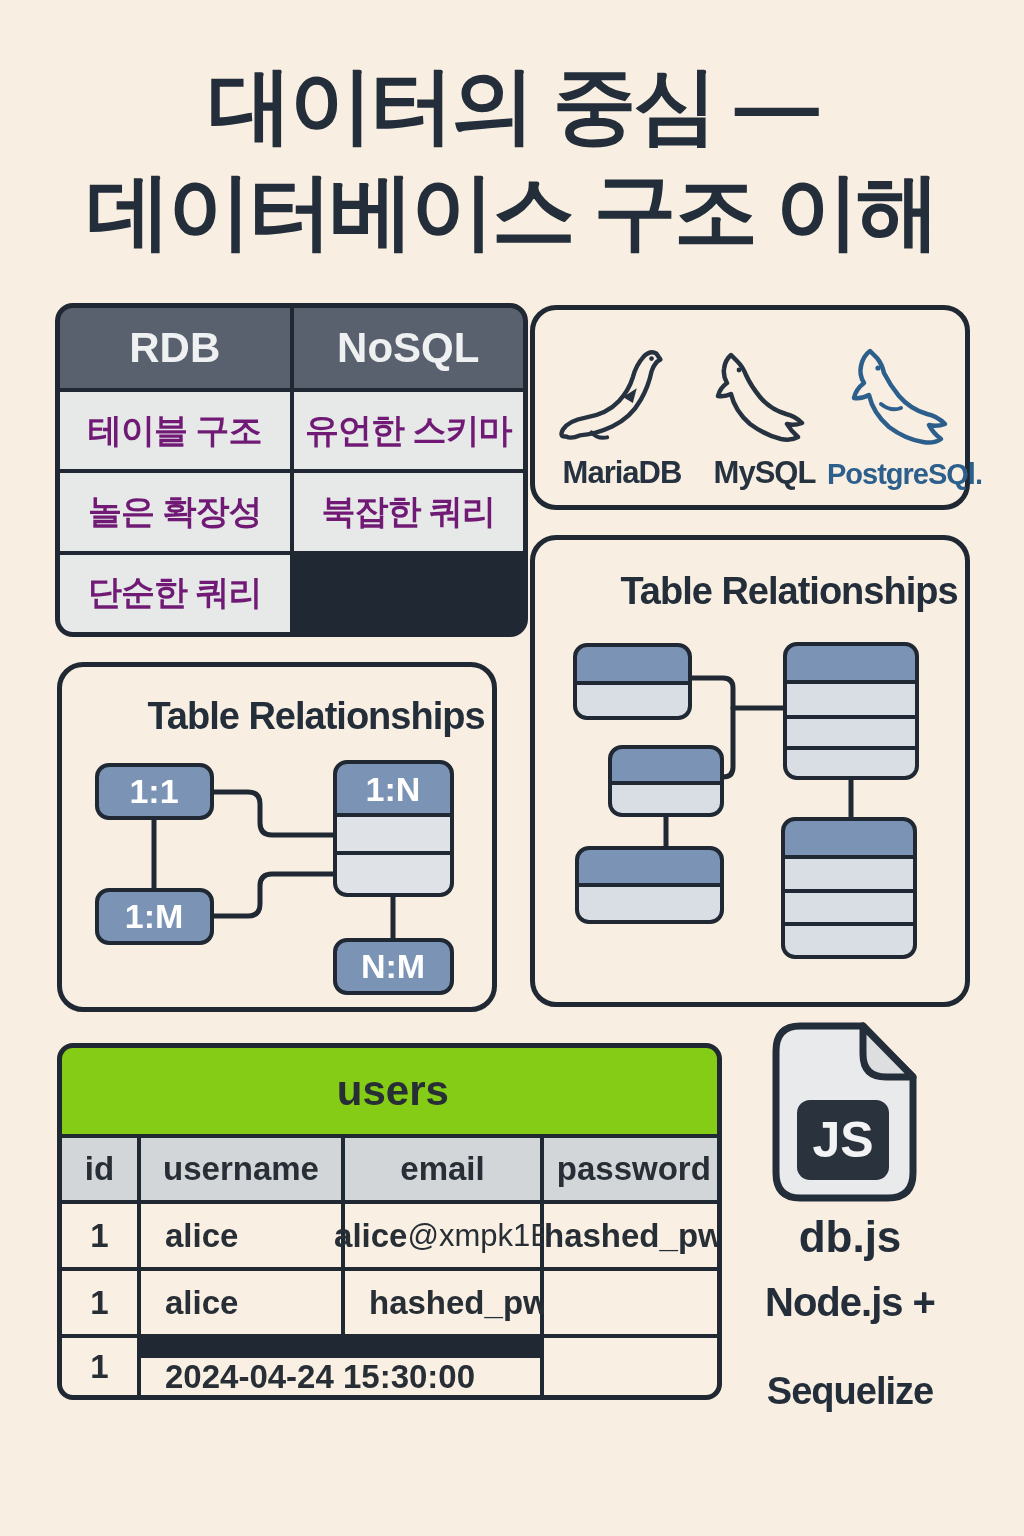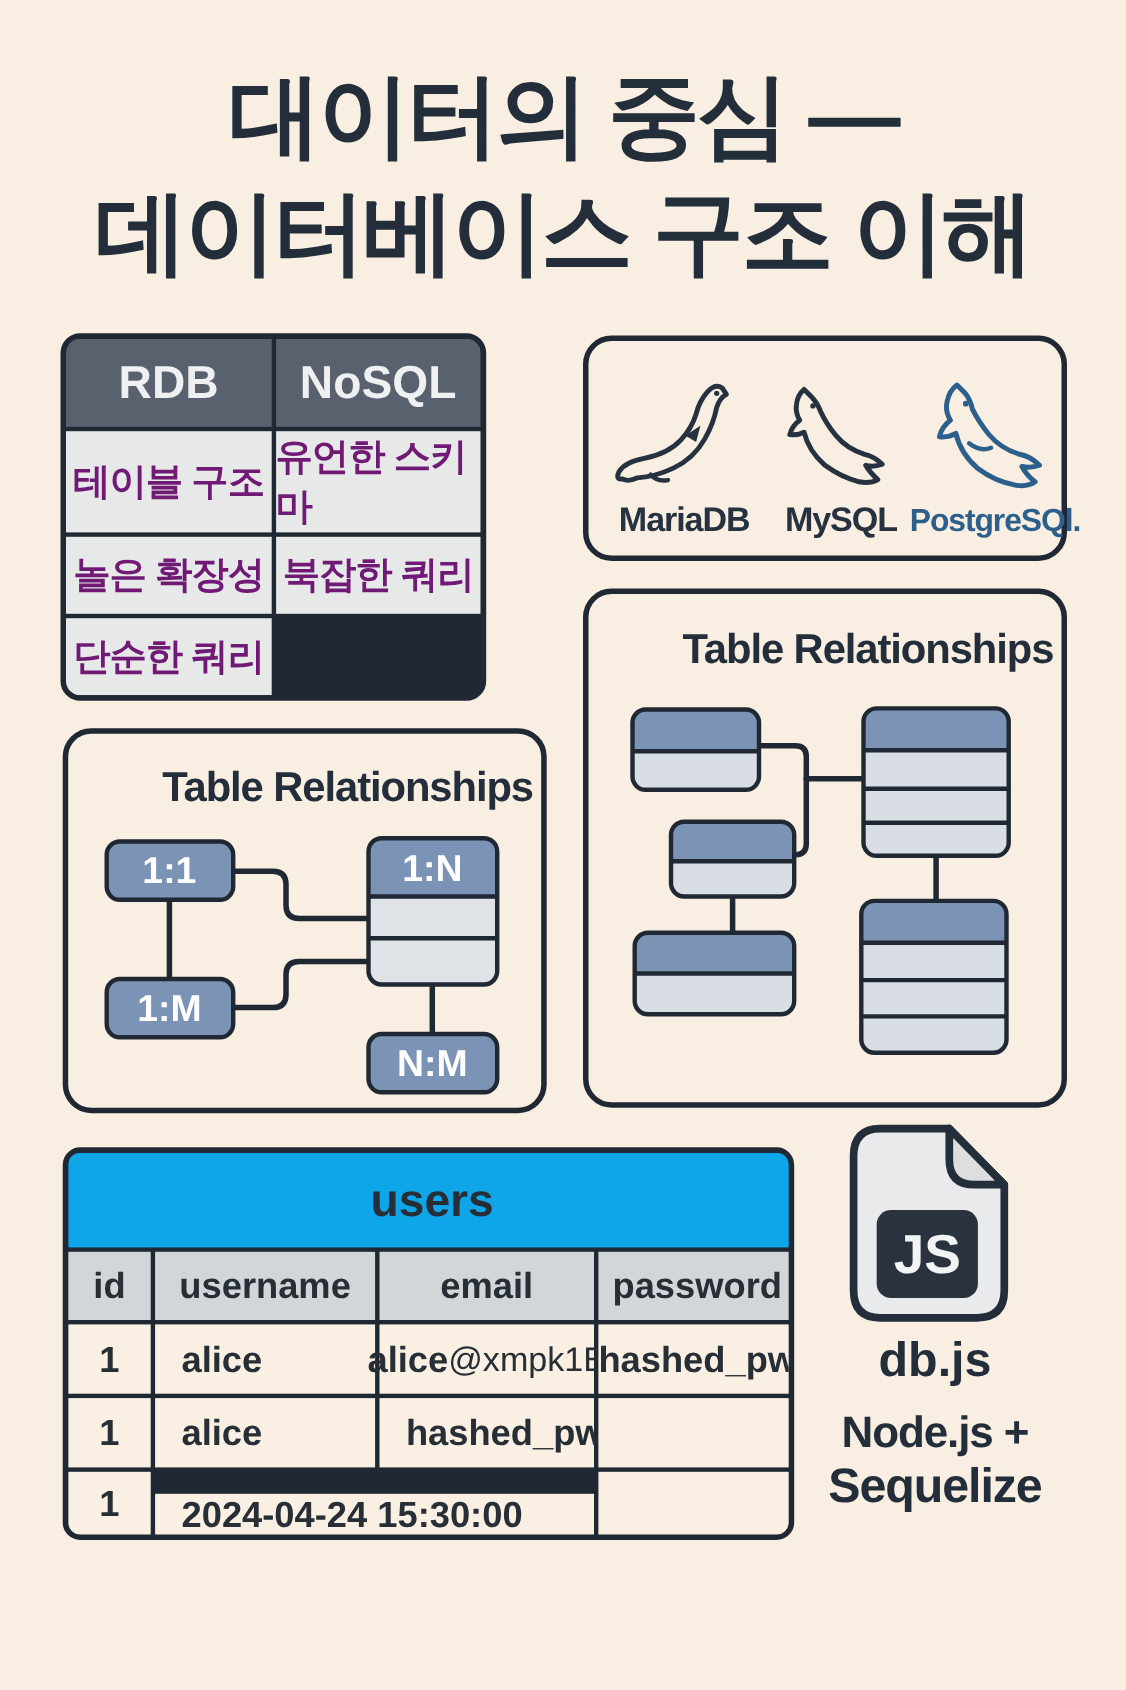--- a/index.html
+++ b/index.html
@@ -7,21 +7,21 @@
     width:1024px;height:1536px;position:relative;overflow:hidden;
     background:#f8efe2;
     font-family:"Liberation Sans", sans-serif;
     color:#232e3a;
   }
   .abs{position:absolute;}
   
   .title{left:0;top:52px;width:1024px;text-align:center;font-weight:bold;
          font-size:84px;line-height:106px;letter-spacing:-3px;color:#232e3a;}
   
-  .cmp{left:55px;top:303px;width:387px;height:334px;box-sizing:border-box;
+  .cmp{left:55px;top:303px;width:473px;height:334px;box-sizing:border-box;
        border:5px solid #1f2833;border-radius:18px;overflow:hidden;
        display:grid;grid-template-columns:1fr 1fr;grid-template-rows:80px 1fr 1fr 1fr;
        gap:4px;background:#1f2833;}
   .cmp .hcell{background:#59616f;color:#eef0f1;font-weight:bold;font-size:42px;
        display:flex;align-items:center;justify-content:center;}
   .cmp .cell{background:#e7e9e9;color:#701a75;font-weight:bold;font-size:34px;
        display:flex;align-items:center;justify-content:center;letter-spacing:-1px;}
   
   .logos{left:530px;top:305px;width:440px;height:205px;box-sizing:border-box;
        border:5px solid #1f2833;border-radius:26px;
@@ -34,35 +34,35 @@
   .panel{box-sizing:border-box;border:5px solid #1f2833;border-radius:26px;}
   .panel-title{position:absolute;left:0;width:100%;text-align:center;
        font-weight:bold;font-size:38px;letter-spacing:-1px;color:#232e3a;padding-left:39px;}
   .rel-right{left:530px;top:535px;width:440px;height:472px;}
   .rel-left{left:57px;top:662px;width:440px;height:350px;}
   
   .users{left:57px;top:1043px;width:665px;height:357px;box-sizing:border-box;
        border:5px solid #1f2833;border-radius:16px;overflow:hidden;
        display:grid;grid-template-columns:75px 200px 195px 1fr;
        grid-template-rows:86px 62px 63px 63px 1fr;gap:4px;background:#1f2833;}
-  .users .trow{grid-column:1 / span 4;background:#0ea5e9;display:flex;align-items:center;
+  .users .trow{grid-column:1 / span 4;background:#84cc16;display:flex;align-items:center;
        justify-content:center;font-weight:bold;font-size:42px;color:#272e35;}
   .users .hc{background:#d2d6d9;display:flex;align-items:center;justify-content:center;
        font-weight:bold;font-size:33px;color:#272e35;}
   .users .bc{background:#f9f0e3;display:flex;align-items:center;font-weight:bold;
        font-size:33px;color:#272e35;}
   .users .ctr{justify-content:center;}
   .users .padl{padding-left:24px;}
   .users .merged{grid-column:2 / span 2;margin-top:20px;}
   .email-light{font-weight:400;font-size:31px;}
   
   .jslabel{left:740px;width:220px;text-align:center;font-weight:bold;color:#232e3a;}
   .db-js{top:1212px;font-size:44px;}
   .stack1{top:1280px;font-size:40px;letter-spacing:-1px;}
-  .stack2{top:1326px;font-size:44px;letter-spacing:-1px;}
+  .stack2{top:1370px;font-size:38px;letter-spacing:-1px;}
   svg text{font-family:"Liberation Sans", sans-serif;}
 </style>
 </head>
 <body>
 
 <div class="abs title">
   <div>대이터의 중심 —</div>
   <div>데이터베이스 구조 이해</div>
 </div>
 

